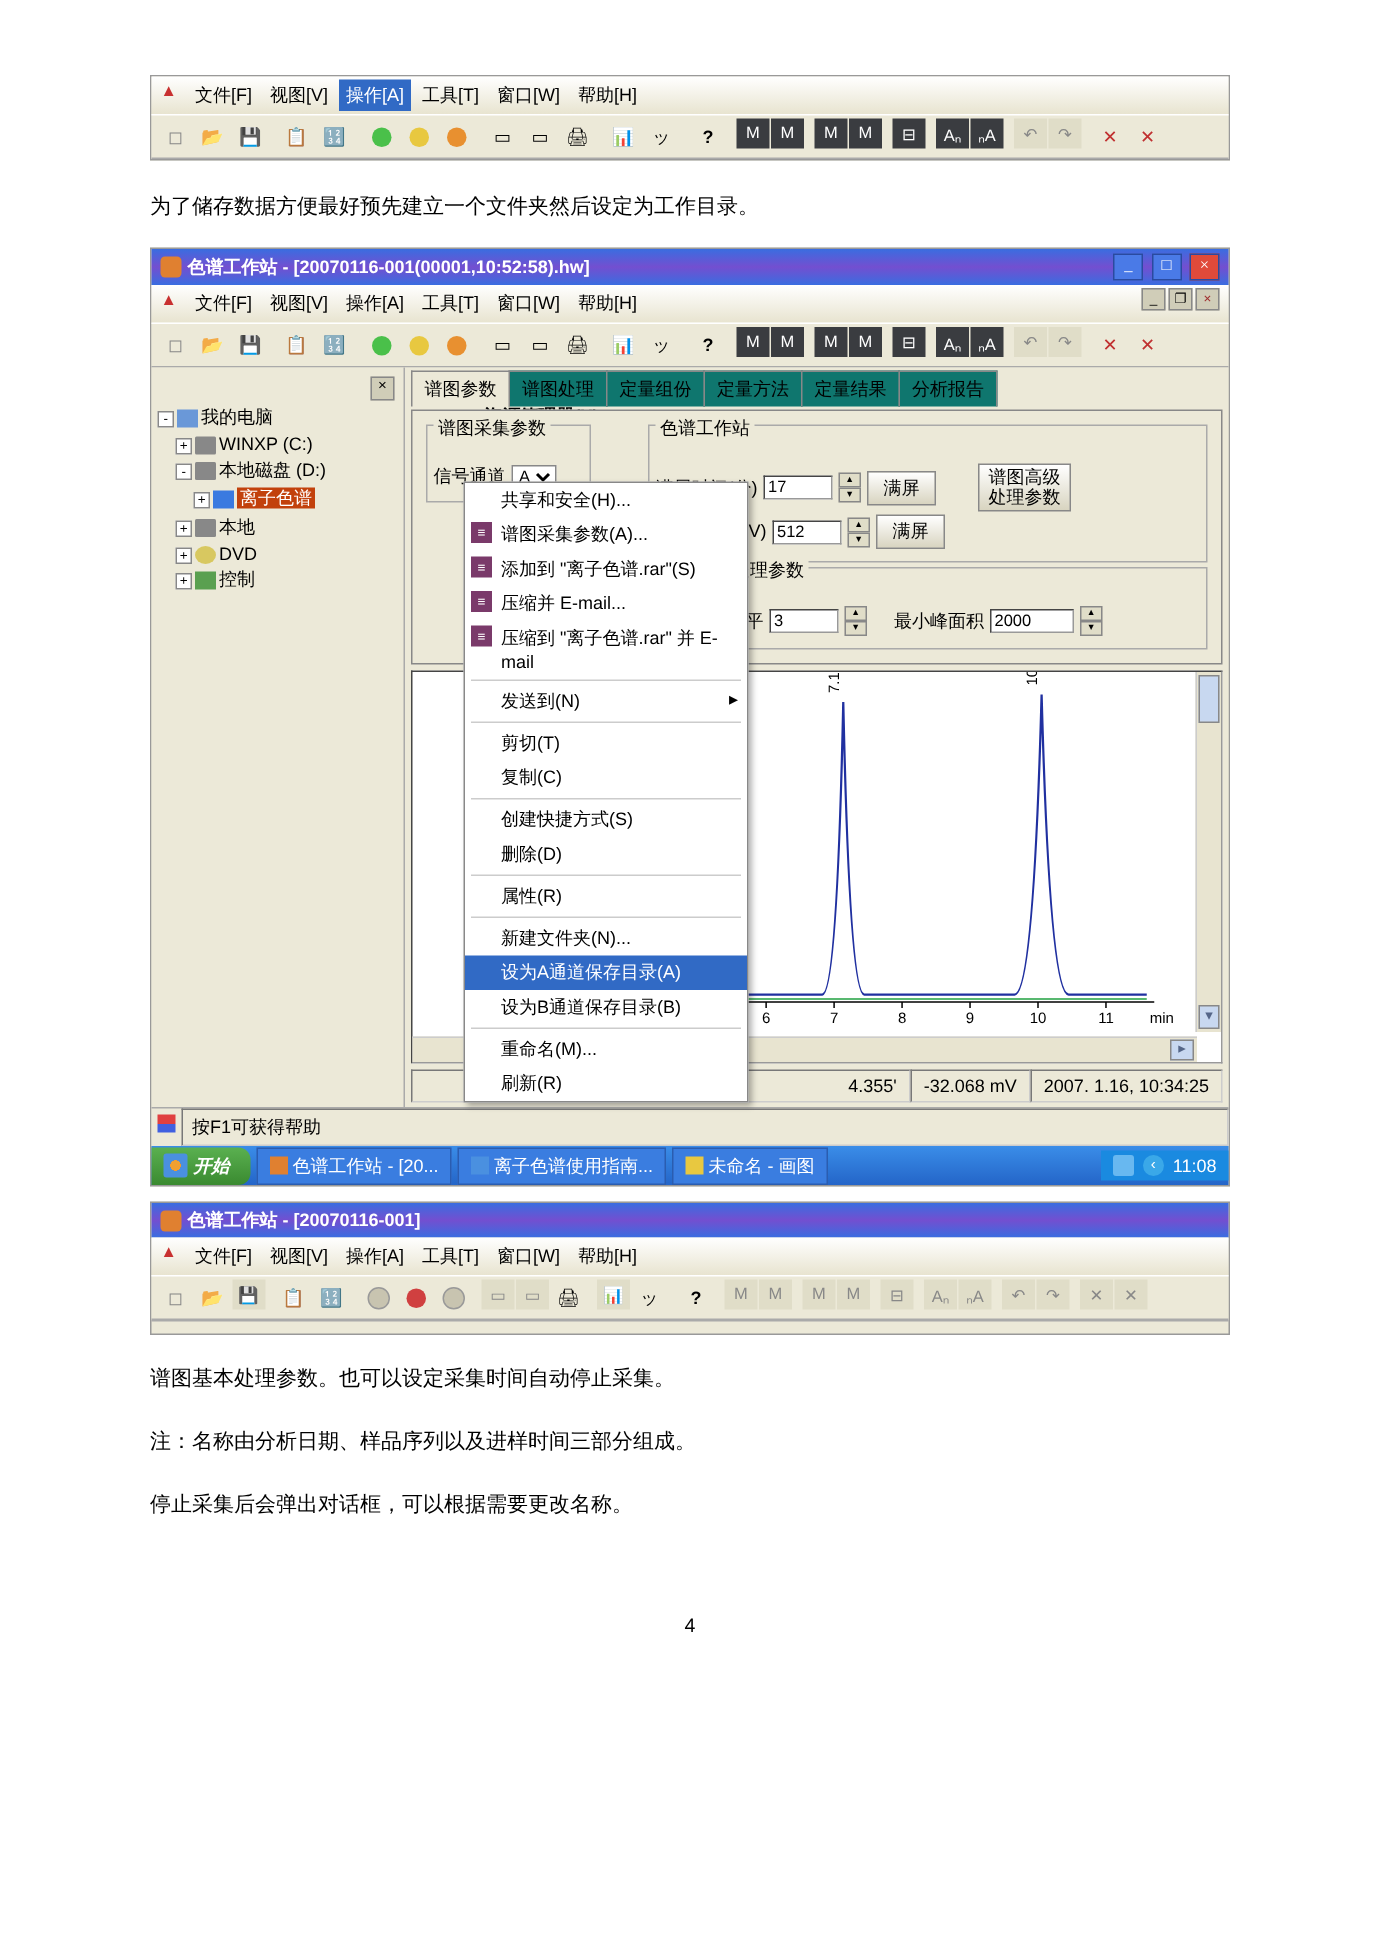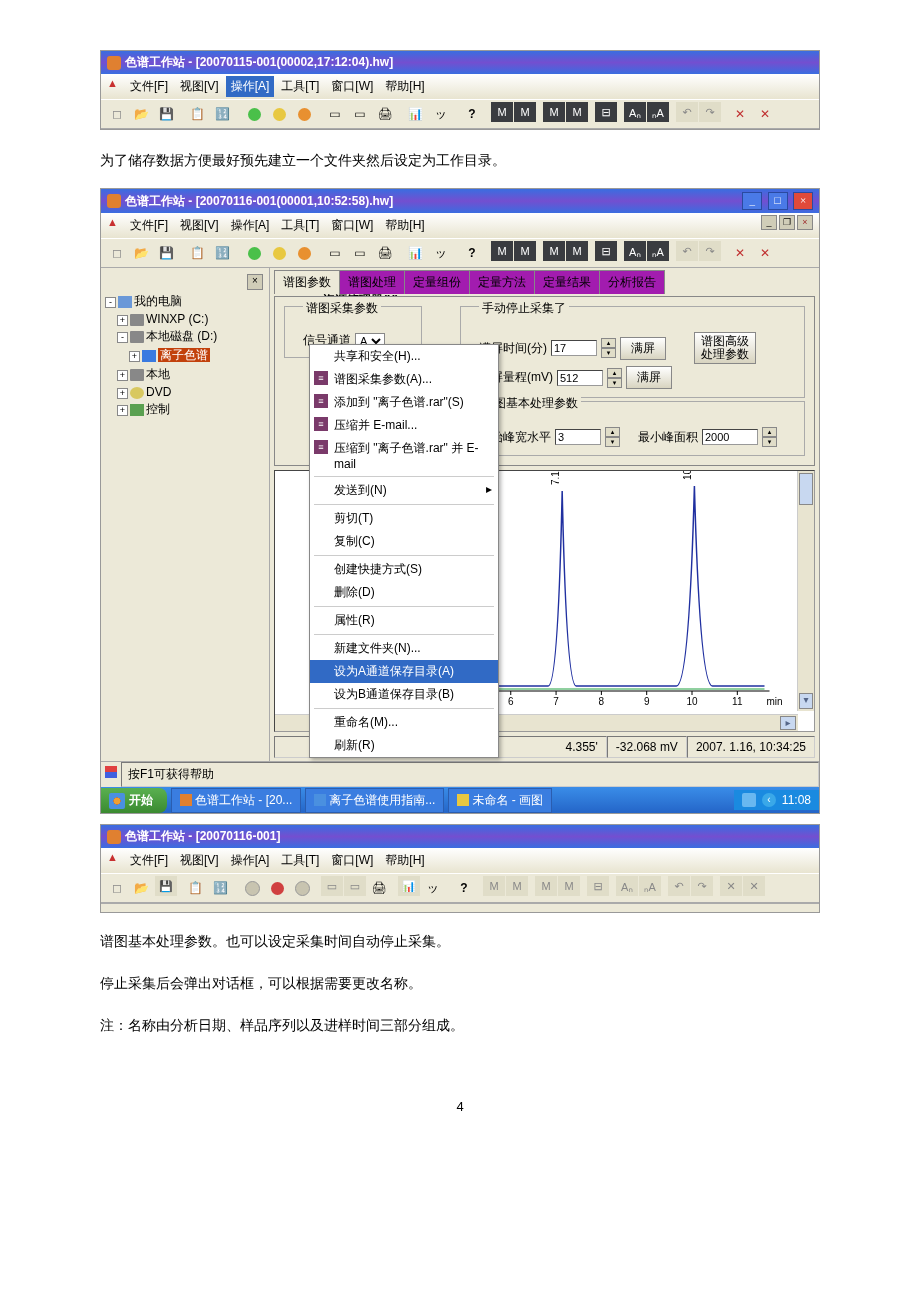--- a/index.html
+++ b/index.html
@@ -58,24 +58,24 @@
 
 .ctx{position:absolute;left:338px;top:400px;width:188px;background:#fff;border:1px solid #888;box-shadow:2px 2px 4px rgba(0,0,0,.3);font-size:12px;z-index:5}
 .ctx .item{padding:3px 8px 3px 24px;position:relative}
 .ctx .item.sel{background:#316ac5;color:#fff}
 .ctx .item .ar{position:absolute;right:6px}
 .ctx .item .zi{position:absolute;left:4px;width:14px;height:14px;background:#7a3a6a;font-size:9px;color:#fff;text-align:center;line-height:14px}
 .ctx hr{margin:2px 4px;border:none;border-top:1px solid #ccc}
 
 .right{flex:1;position:relative}
 .tabs{display:flex;padding:2px 4px;gap:0;font-size:12px}
-.tabs .tab{padding:3px 8px;border:1px solid #888;border-bottom:none;background:#a21caf;margin-right:-1px}
+.tabs .tab{padding:3px 8px;border:1px solid #888;border-bottom:none;background:#0f766e;margin-right:-1px}
 .tabs .tab.active{background:#ece9d8;position:relative;z-index:1}
 .panel{border:1px solid #888;margin:0 4px;padding:6px;background:#ece9d8}
-.fs{border:1px solid #aaa;padding:6px 18px;margin:3px;display:inline-block;vertical-align:top;font-size:12px}
+.fs{border:1px solid #aaa;padding:6px 4px;margin:3px;display:inline-block;vertical-align:top;font-size:12px}
 .fs .leg{position:relative;top:-13px;background:#ece9d8;padding:0 3px;font-size:12px}
 .fs .row{margin:2px 0;display:flex;align-items:center;gap:4px}
 .fs input[type=text]{width:40px;font-size:11px;border:1px inset #999;padding:1px 2px;background:#fff}
 .fs select{font-size:11px;border:1px solid #888;background:#fff}
 .btn{border:1px solid #888;background:linear-gradient(#fff,#d8d4c0);padding:2px 10px;font-size:12px}
 .spin{display:inline-flex;flex-direction:column}
 .spin span{width:13px;height:8px;border:1px solid #888;background:#e0ddc8;font-size:7px;text-align:center;line-height:7px}
 
 .chart{border:1px inset #999;margin:4px;background:#fff;position:relative;height:260px}
 .chart svg{width:100%;height:100%}
@@ -84,43 +84,39 @@
 .scrollv .ab{position:absolute;left:1px;right:1px;bottom:2px;height:14px;background:#c8d8f0;border:1px solid #888;text-align:center;font-size:10px;color:#568}
 .scrollh{position:absolute;left:0;right:16px;bottom:0;height:16px;background:#e8e4d0;border-top:1px solid #ccc}
 .scrollh .ab{position:absolute;top:1px;bottom:1px;right:2px;width:14px;background:#c8d8f0;border:1px solid #888;text-align:center;font-size:10px;color:#568;line-height:12px}
 
 .status{display:flex;background:#ece9d8;border-top:1px solid #aaa}
 .status .cell{border:1px inset #ccc;padding:3px 6px;font-size:12px}
 .status .fill{flex:1}
 .statusR{border:1px inset #ccc;padding:3px 8px;font-size:12px}
 
 .taskbar{display:flex;align-items:center;background:linear-gradient(#3a8de8,#2465c8);height:26px;padding:0;font-size:12px;color:#fff}
-.start{background:linear-gradient(#5ab050,#3a8a30);padding:4px 14px 4px 8px;font-weight:bold;display:flex;align-items:flex-end;gap:4px;border-radius:0 8px 8px 0}
+.start{background:linear-gradient(#5ab050,#3a8a30);padding:4px 14px 4px 8px;font-style:italic;font-weight:bold;display:flex;align-items:center;gap:4px;border-radius:0 8px 8px 0}
 .start::before{content:"";width:16px;height:16px;background:radial-gradient(circle,#f0a030 30%,#e07020 31%,#4a90e0 32%);border-radius:2px}
 .tb-task{background:#3a7de0;border:1px solid #2a5db0;padding:3px 8px;margin-left:4px;display:flex;align-items:center;gap:3px;max-width:140px;overflow:hidden;white-space:nowrap}
 .tb-task .ti{width:12px;height:12px;display:inline-block}
 .tray{margin-left:auto;background:#1a8ae0;padding:3px 8px;display:flex;align-items:center;gap:6px}
 .tray .tic{width:14px;height:14px;background:#68b8f0;border-radius:2px}
 .tray .arr{width:14px;height:14px;background:#3aa8e8;border-radius:50%;color:#fff;text-align:center;line-height:13px;font-size:10px}
 
 
 .winB{position:relative}
 
 .smallbtn{width:22px;height:28px;background:#ece9d8;border:1px solid #888;font-size:11px;display:inline-flex;align-items:center;justify-content:center}
 </style>
 </head>
 <body>
 
 <div class="page">
 
 <div class="win">
-  <div class="title">
-    <span class="t-icon"></span>
-    <span class="t-text">色谱工作站 - [20070115-001(00002,17:12:04).hw]</span>
-  </div>
   <div class="menu">
     <span class="flask"></span>
     <span class="mi">文件[F]</span>
     <span class="mi">视图[V]</span>
     <span class="mi hl">操作[A]</span>
     <span class="mi">工具[T]</span>
     <span class="mi">窗口[W]</span>
     <span class="mi">帮助[H]</span>
   </div>
   <div class="toolbar">
@@ -278,21 +274,21 @@
           <div class="fs" style="width:100px">
             <span class="leg">谱图采集参数</span>
             <div class="row">
                   <span>信号通道</span>
               <select><option>A</option></select>
                 </div>
           </div>
           <span class="smallbtn" style="align-self:flex-end;margin-bottom:4px">分</span>
           <div style="flex:1">
             <div class="fs" style="width:auto;display:block">
-              <span class="leg">手动停止采集了</span>
+              <span class="leg">色谱工作站</span>
               <div class="row">
                 <span>满屏时间(分)</span>
                 <input type="text" value="17" style="">
                 <span class="spin">
                       <span>▴</span>
                       <span>▾</span>
                     </span>
                 <button class="btn">满屏</button>
                 <span style="width:20px"></span>
                 <button class="btn" style="white-space:pre-line;line-height:1.1;padding:2px 6px">谱图高级
@@ -490,17 +486,17 @@
     <span class="tb pale">↶</span>
     <span class="tb pale">↷</span>
     <span class="sep"></span>
     <span class="tb pale">✕</span>
     <span class="tb pale">✕</span>
   </div>
   <div style="height:8px;border-top:1px solid #aaa"></div>
 </div>
 
 <p class="doc-text2">谱图基本处理参数。也可以设定采集时间自动停止采集。</p>
+<p class="doc-text2">注：名称由分析日期、样品序列以及进样时间三部分组成。</p>
 <p class="doc-text2">停止采集后会弹出对话框，可以根据需要更改名称。</p>
-<p class="doc-text2">注：名称由分析日期、样品序列以及进样时间三部分组成。</p>
 
 <div class="pagenum">4</div>
 </div>
 
 </body></html>

